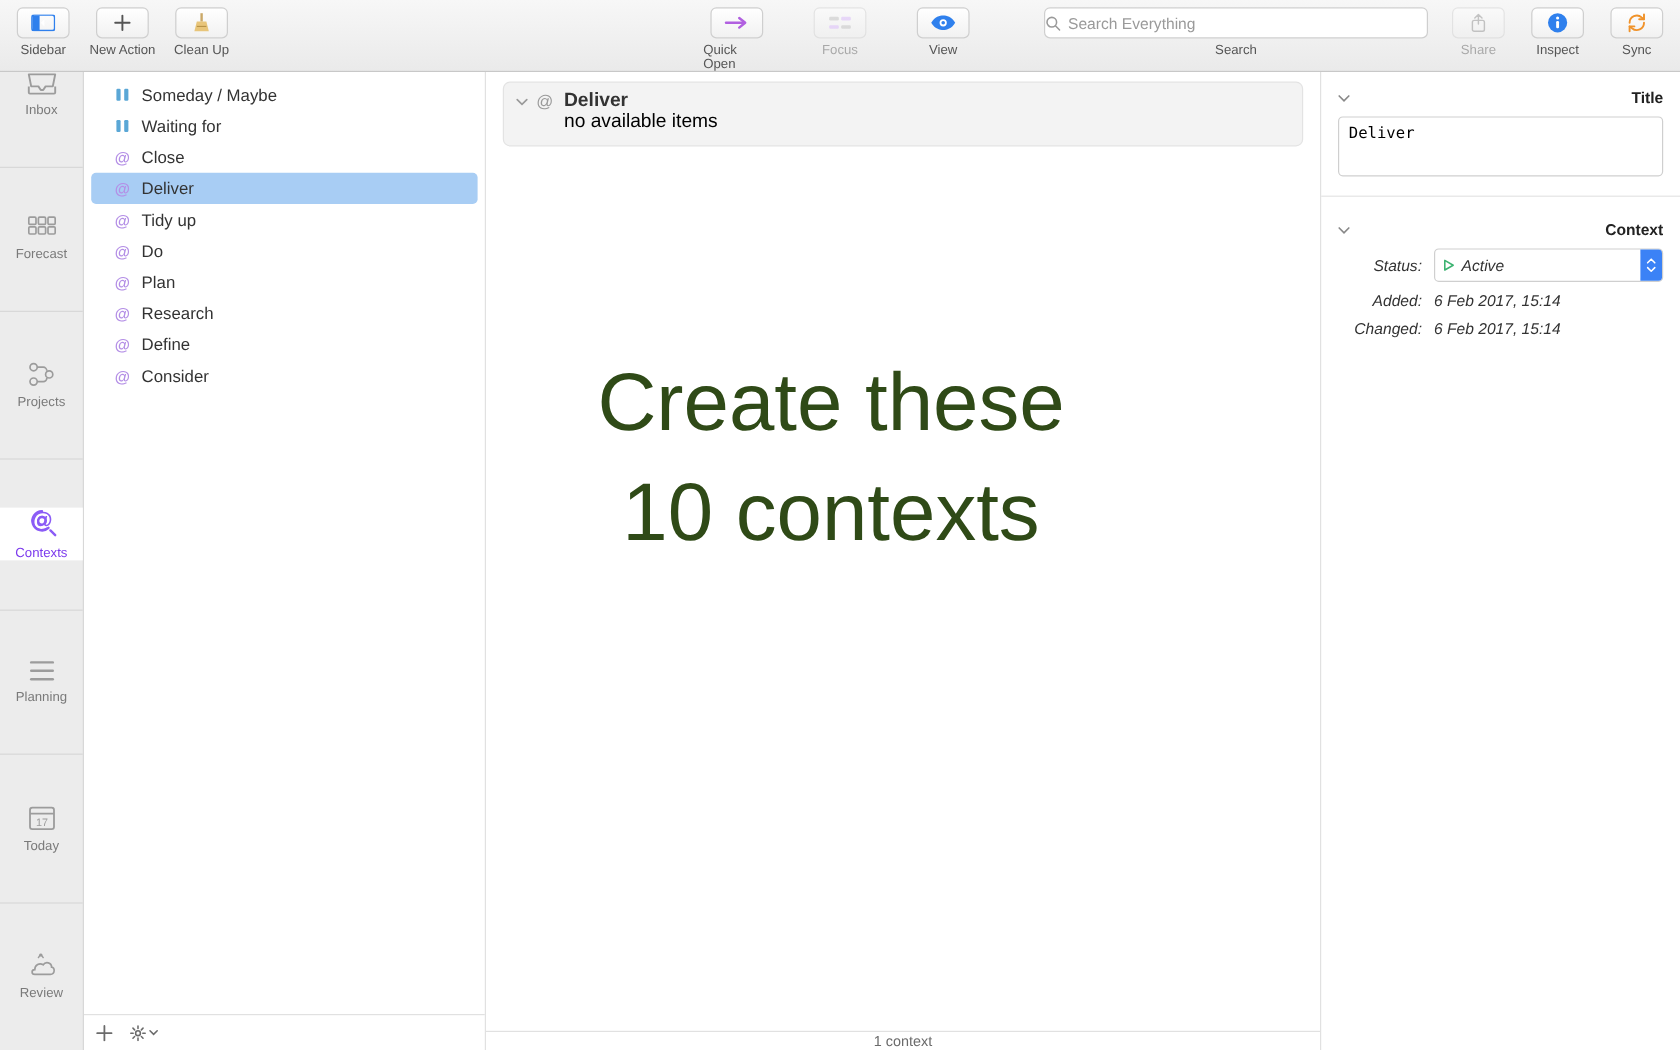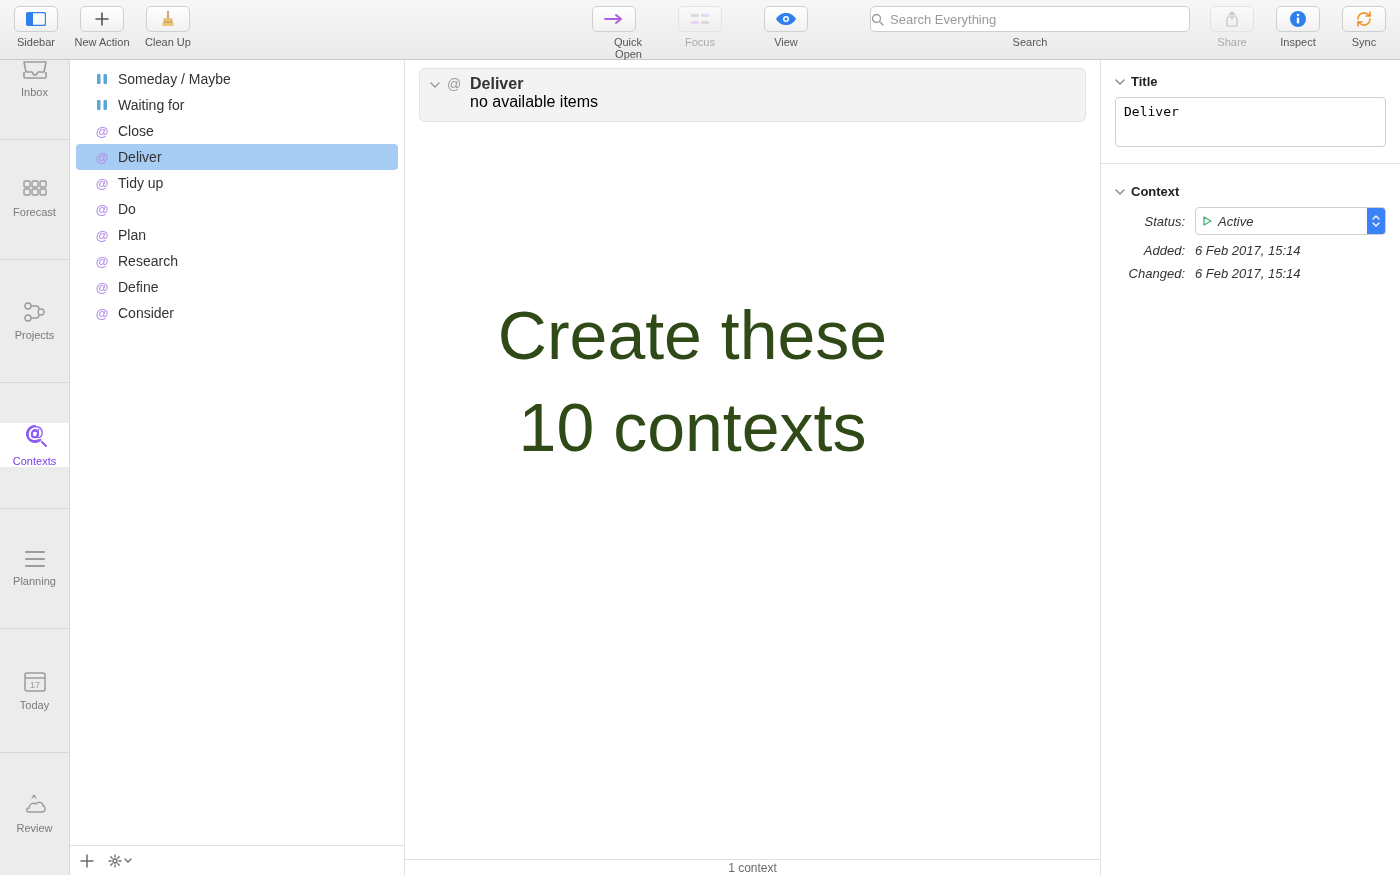--- a/index.html
+++ b/index.html
@@ -18,21 +18,21 @@
   .tb-group { display: flex; gap: 10px; }
   .tb-item { display: flex; flex-direction: column; align-items: center; width: 56px; cursor: default; }
   .tb-item.wide { width: auto; padding: 0 4px; }
   .tb-btn {
     width: 44px; height: 26px;
     background: linear-gradient(#ffffff,#f1f1f1);
     border: 1px solid #cfcfcf; border-radius: 5px;
     display:flex; align-items:center; justify-content:center;
     color:#555;
   }
-  .tb-label { font-size: 11px; color:#555; margin-top: 4px; text-align: right; }
+  .tb-label { font-size: 11px; color:#555; margin-top: 4px; }
   .tb-center { position: absolute; left: 50%; transform: translateX(-50%); display:flex; gap: 30px; top:6px;}
   .tb-right { margin-left: auto; display:flex; align-items:flex-start; gap:10px; }
 
   .search-wrap { display:flex; flex-direction:column; align-items:center; }
   .search-box {
     width: 320px; height: 26px;
     background: #ffffff; border:1px solid #cfcfcf; border-radius: 5px;
     display:flex; align-items:center; justify-content:flex-start; gap:6px;
     color:#9a9a9a; font-size: 13px;
   }
@@ -100,21 +100,21 @@
     height:16px; border-top:1px solid #e1e1e1;
     display:flex; align-items:center; justify-content:center;
     font-size:12px; color:#6b6b6b;
   }
 
   
   .inspector {
     width: 300px; border-left:1px solid #e1e1e1; background:#ffffff;
     display:flex; flex-direction:column; padding:10px 14px; gap:8px;
   }
-  .insp-section-hdr { display:flex; align-items:center; gap:6px; font-weight:600; font-size:13px; color:#222; margin-top:4px;}
+  .insp-section-hdr { display:flex; align-items:center; gap:6px; font-weight:600; font-size:13px; color:#222; margin-top:4px;justify-content:space-between;}
   .insp-section-hdr svg { color:#888; }
   .title-field {
     width:100%; height:50px; border:1px solid #cfcfcf; border-radius:4px;
     padding:6px 8px; font-size:13px; resize:none;
   }
   .insp-divider { height:1px; background:#e4e4e4; margin:8px -14px; }
   .insp-row { display:flex; align-items:center; gap:10px; font-size:13px;font-style:italic; }
   .insp-row .lbl { width:70px; text-align:right; color:#333; }
   .status-select {
     flex:1; height:28px; border:1px solid #cfcfcf; border-radius:4px;

